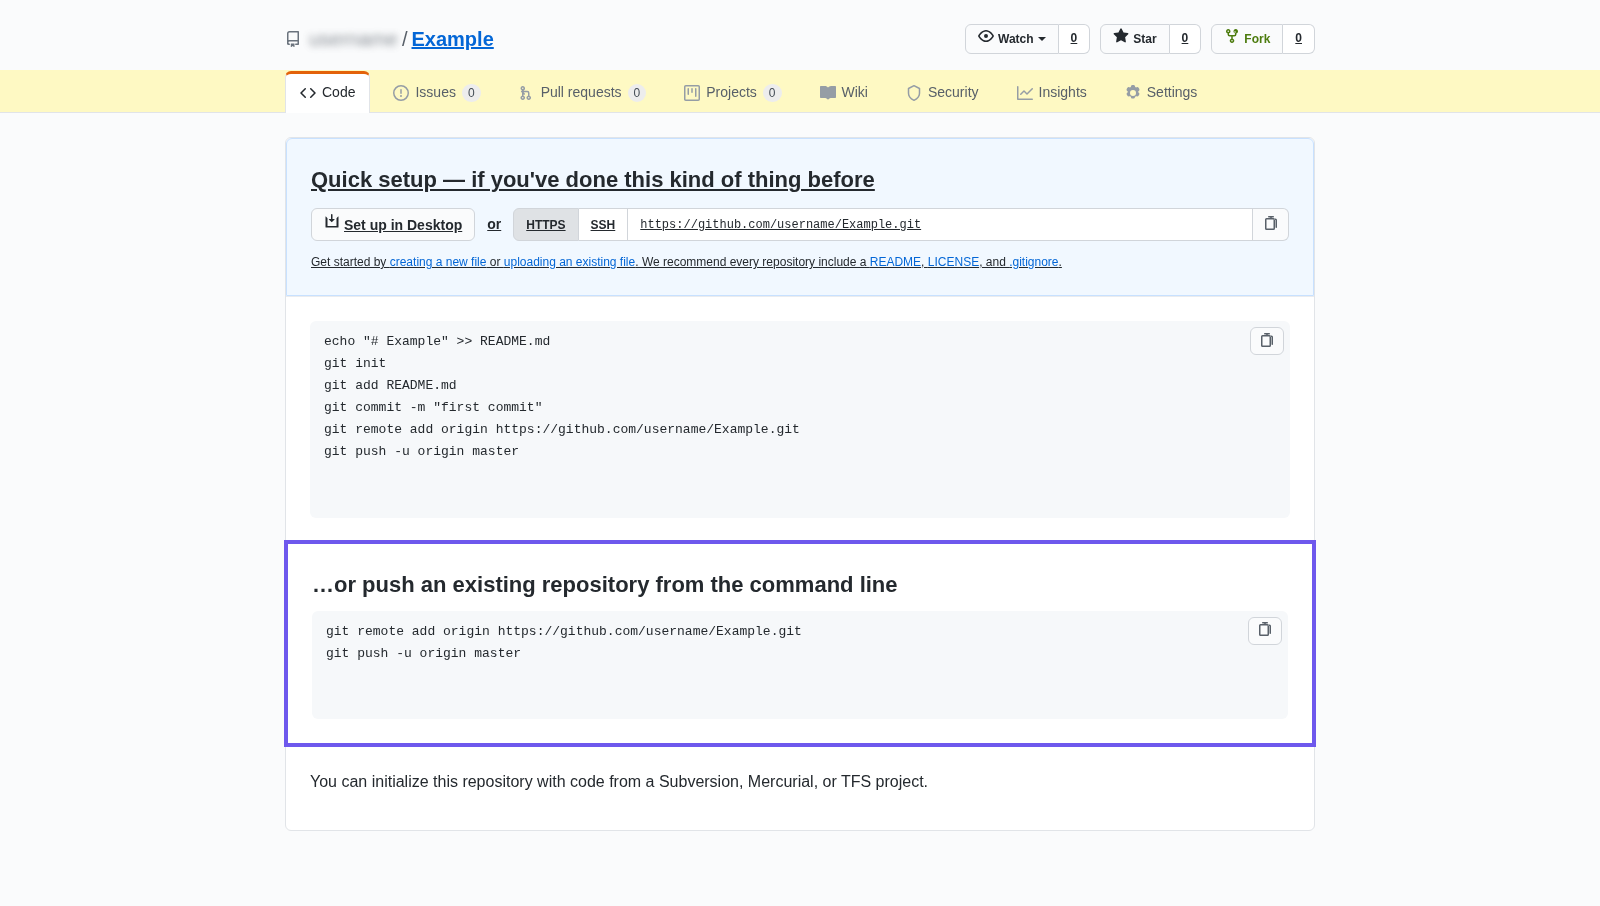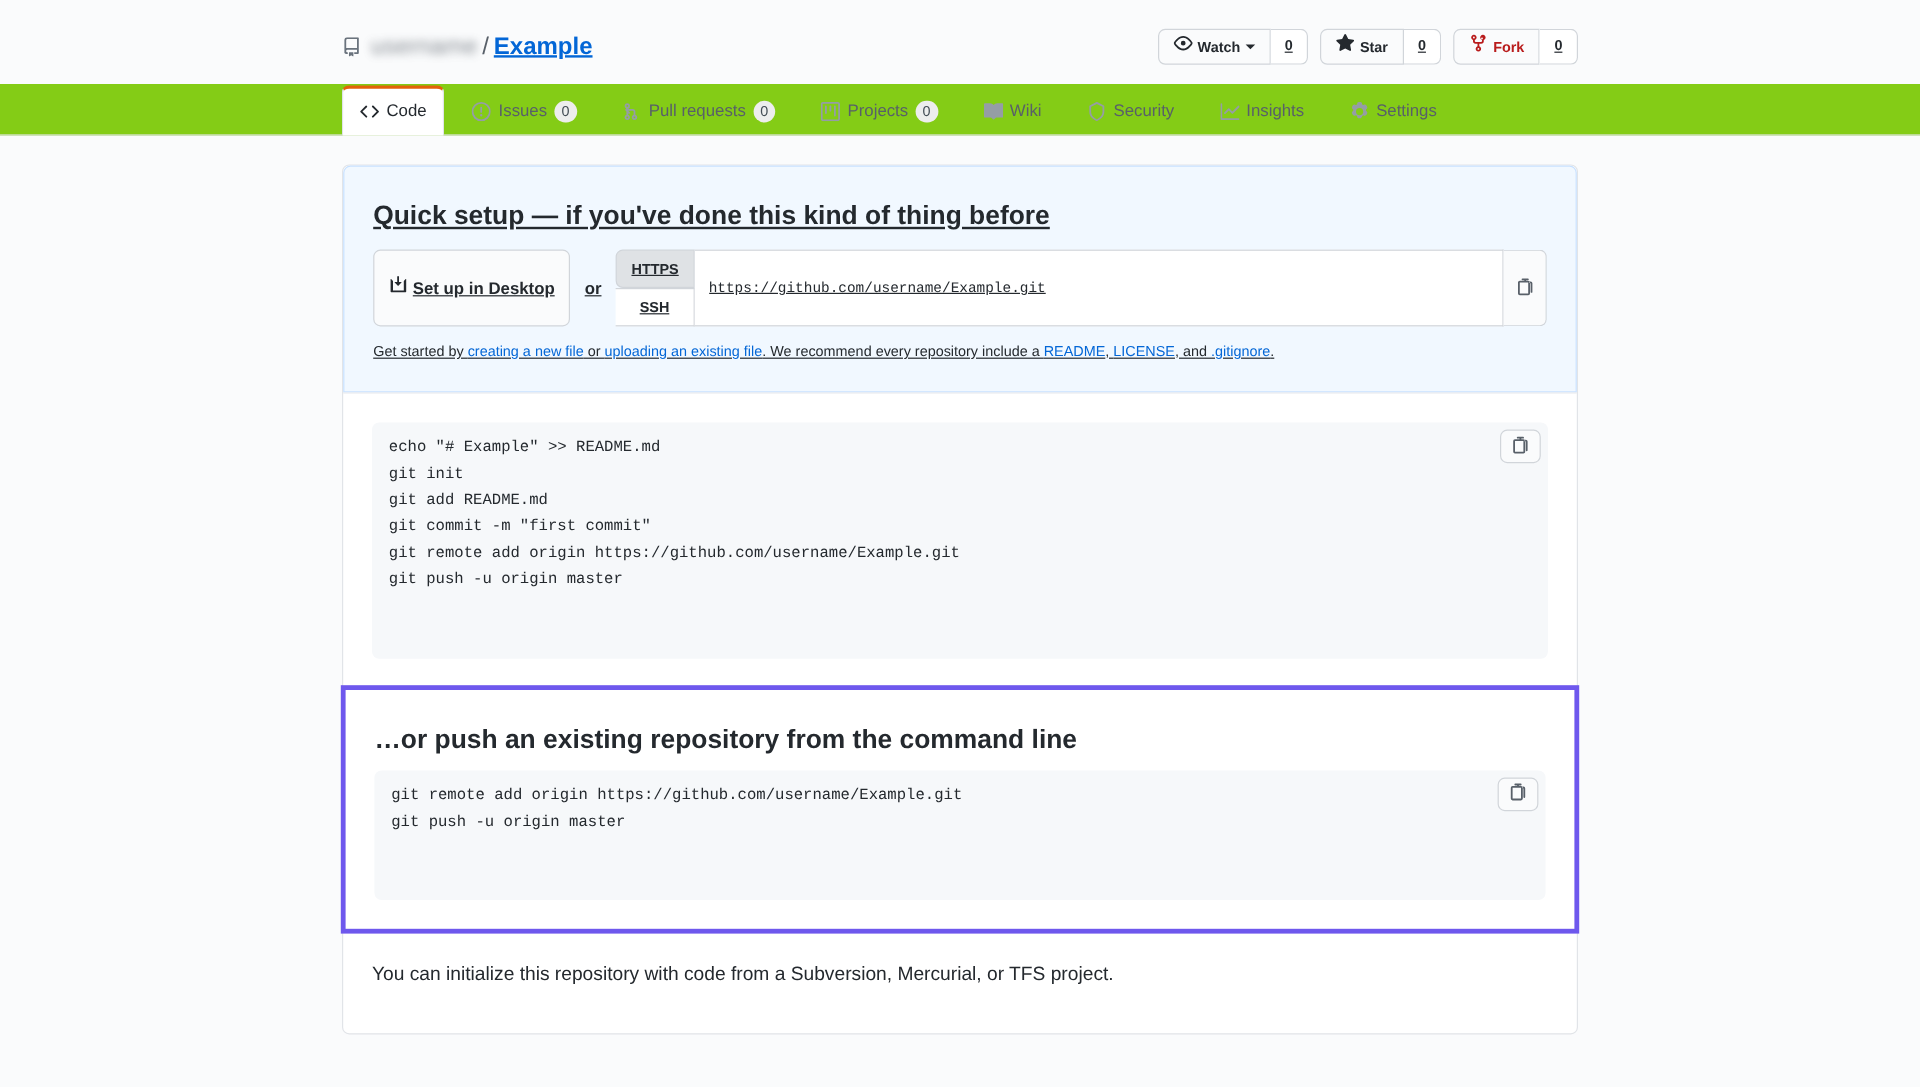--- a/index.html
+++ b/index.html
@@ -53,22 +53,22 @@
     font-size: 12px;
     font-weight: 600;
     line-height: 20px;
     padding: 3px 12px;
     border: 1px solid #d1d5da;
     border-left: none;
     border-radius: 0 6px 6px 0;
     background: #fff;
     color: #24292e;
   }
-  .btn-sm.disabled { color:#b91c1c; background:#fafbfc; }
-  .reponav-wrapper { border-bottom: 1px solid #e1e4e8; background:#84cc16; }
+  .btn-sm.disabled { color:#4d7c0f; background:#fafbfc; }
+  .reponav-wrapper { border-bottom: 1px solid #e1e4e8; background:#fef9c3; }
   .reponav {
     width: 1030px;
     margin: 0 auto;
     display: flex;
     gap: 8px;
   }
   .reponav-item {
     display:flex;
     align-items:center;
     gap:6px;
@@ -127,21 +127,21 @@
     border:1px solid #d1d5da;
     border-radius:6px;
     background:#fafbfc;
     color:#24292e;
     display:inline-flex;
     align-items:center;
     gap:4px;
     cursor:pointer;
   }
   .or-text { font-weight:600; align-self:center; color:#24292e; }
-  .proto-group { display:flex;flex-direction:column; }
+  .proto-group { display:flex; }
   .proto-btn {
     font-size:12px;
     font-weight:600;
     padding:5px 12px;
     line-height:20px;
     border:1px solid #d1d5da;
     background:#fff;
     color:#24292e;
     cursor:pointer;
   }

